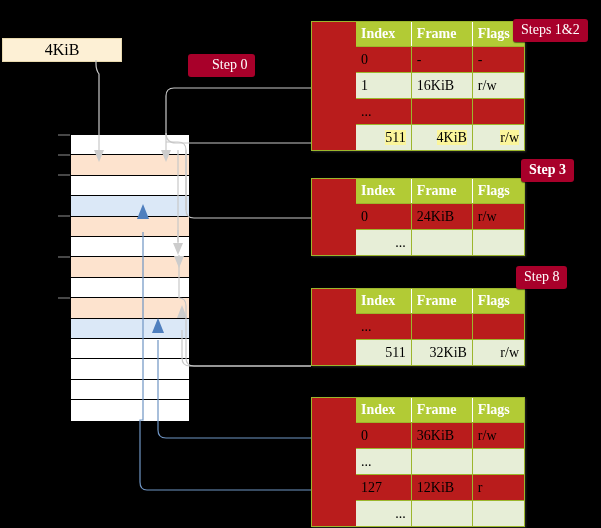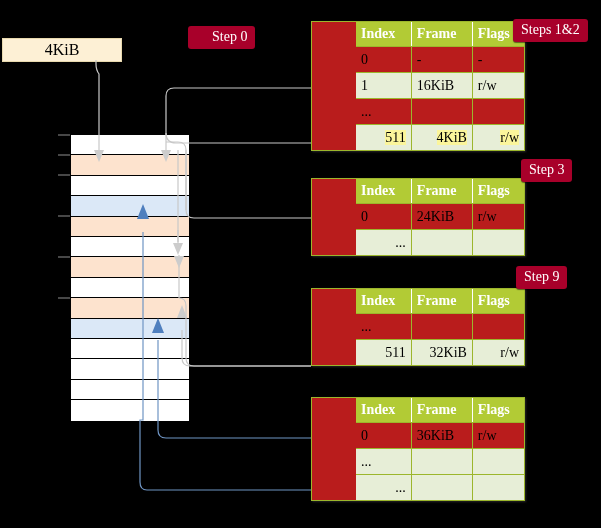--- a/index.html
+++ b/index.html
@@ -172,35 +172,40 @@
             <tr>
               <td class="c-index">0</td>
               <td class="c-frame">36KiB</td>
               <td class="c-flags">r/w</td>
             </tr>
             <tr class="alt">
               <td class="c-index">...</td>
               <td class="c-frame"></td>
               <td class="c-flags"></td>
             </tr>
+            <tr>
+              <td class="c-index">127</td>
+              <td class="c-frame">12KiB</td>
+              <td class="c-flags">r</td>
+            </tr>
             <tr class="alt">
               <td class="c-index">...</td>
               <td class="c-frame"></td>
               <td class="c-flags"></td>
             </tr>
           </tbody>
         </table>
       </div>
     </div>
 
   <div id="badges">
-      <div class="badge" style="left: 188px; top: 26px; padding-left: 24px;"><span>Step 0</span></div>
+      <div class="badge" style="left: 188px; top: 54px; padding-left: 24px;"><span>Step 0</span></div>
       <div class="badge" style="left: 513px; top: 19px;"><span>Steps 1&amp;2</span></div>
-      <div class="badge" style="left: 521px; top: 159px;"><span>Step 3</span></div>
-      <div class="badge" style="left: 516px; top: 266px;"><span>Step 9</span></div>
+      <div class="badge" style="left: 521px; top: 159px; font-weight: bold;"><span>Step 3</span></div>
+      <div class="badge" style="left: 516px; top: 266px;"><span>Step 8</span></div>
     </div>
 
   <svg class="wires" viewBox="0 0 601 528">
     <defs></defs>
 
     <g>
       <line class="tick" x1="58" y1="135" x2="70" y2="135"></line>
       <line class="tick" x1="58" y1="155" x2="70" y2="155"></line>
       <line class="tick" x1="58" y1="175" x2="70" y2="175"></line>
       <line class="tick" x1="58" y1="216" x2="70" y2="216"></line>

